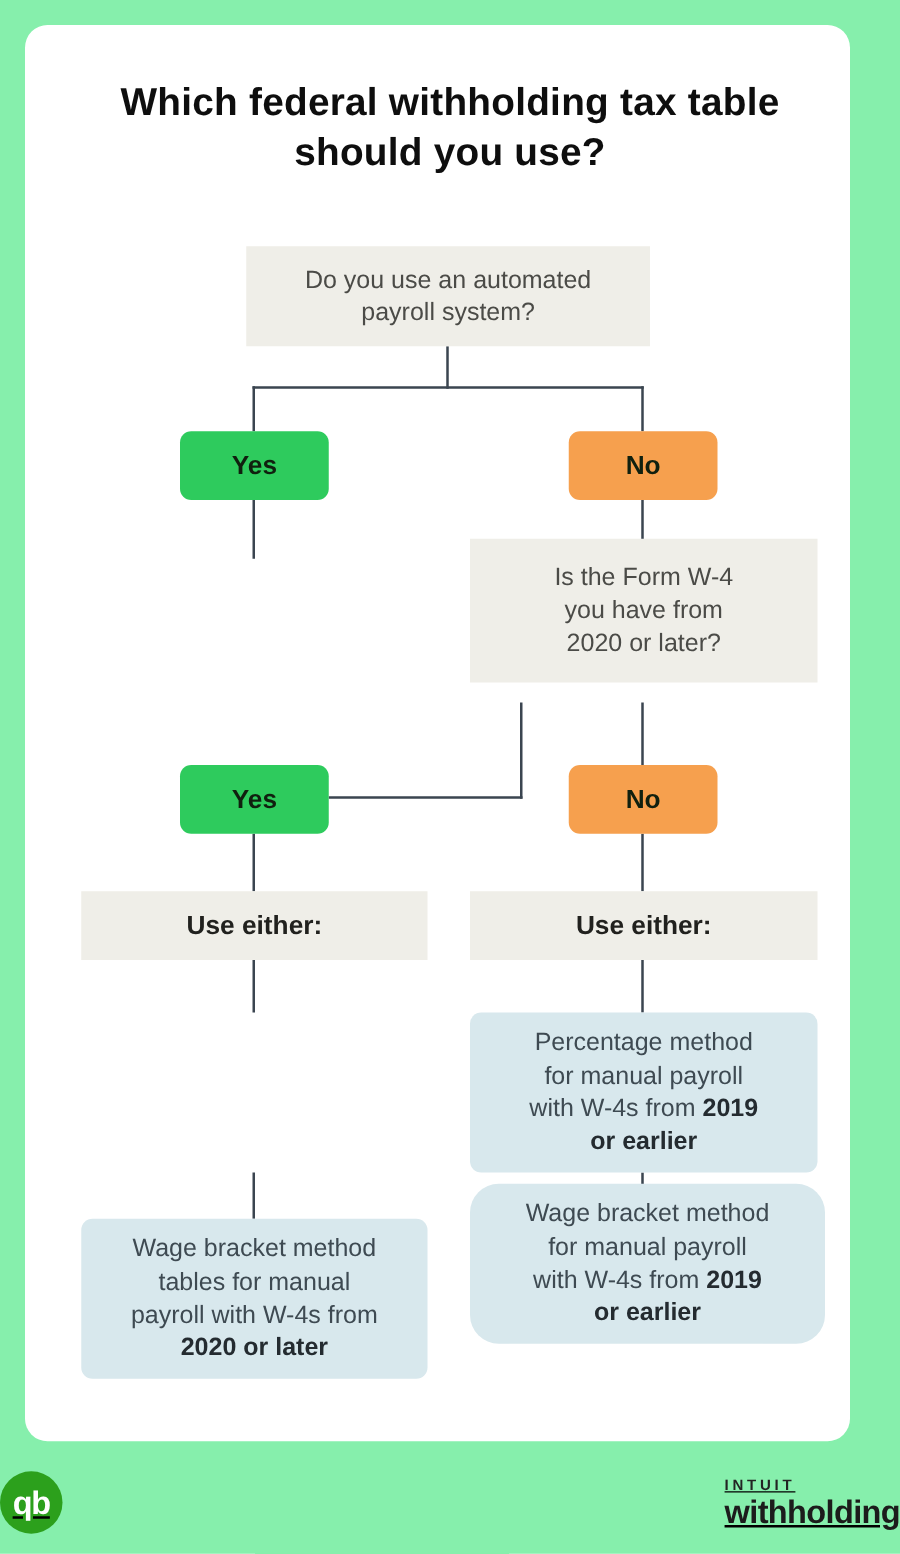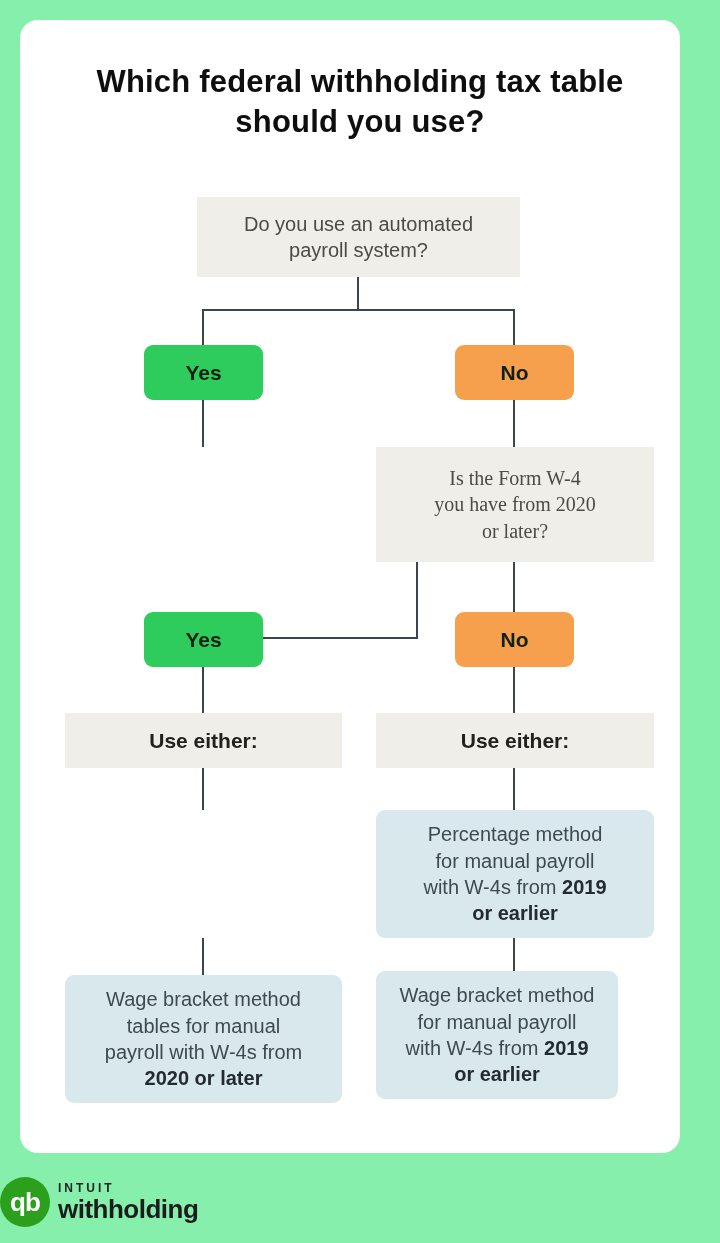--- a/index.html
+++ b/index.html
@@ -32,49 +32,49 @@
   .pill.no{background:#f6a04e;}
   .use-either{font-weight:bold;color:#21211e;font-size:21px;}
   .line{background:#3b4550;z-index:0;}
   .box,.pill{z-index:1;}
   .inner{display:inline-block;}
   
   #q1{left:197px;top:197px;width:323px;height:80px;}
   #yes1{left:144px;top:345px;width:119px;height:55px;}
   #no1 {left:455px;top:345px;width:119px;height:55px;}
   #blue-auto{left:65px;top:447px;width:277px;height:120px;}
-  #q2{left:376px;top:447px;width:278px;height:115px;font-family:Liberation Serif, serif;}
+  #q2{left:376px;top:431px;width:278px;height:115px;}
   #yes2{left:144px;top:612px;width:119px;height:55px;}
   #no2 {left:455px;top:612px;width:119px;height:55px;}
   #ue-l{left:65px;top:713px;width:277px;height:55px;}
   #ue-r{left:376px;top:713px;width:278px;height:55px;}
   #pct-l{left:65px;top:810px;width:277px;height:128px;}
   #pct-r{left:376px;top:810px;width:278px;height:128px;}
   #wage-l{left:65px;top:975px;width:277px;height:128px;}
-  #wage-r{left:376px;top:971px;width:242px;height:128px;}
+  #wage-r{left:376px;top:947px;width:284px;height:128px;border-radius:23px;}
   
   #l-v1{left:357px;top:277px;width:2px;height:34px;}
   #l-h1{left:202px;top:309px;width:313px;height:2px;}
   #l-v2{left:202px;top:309px;width:2px;height:36px;}
   #l-v3{left:513px;top:309px;width:2px;height:36px;}
   #l-v4{left:202px;top:400px;width:2px;height:47px;}
   #l-v5{left:513px;top:400px;width:2px;height:47px;}
   #l-elbow-v{left:416px;top:562px;width:2px;height:77px;}
   #l-elbow-h{left:263px;top:637px;width:155px;height:2px;}
   #l-v6{left:513px;top:562px;width:2px;height:50px;}
   #l-v7{left:202px;top:667px;width:2px;height:46px;}
   #l-v8{left:513px;top:667px;width:2px;height:46px;}
   #l-v9{left:202px;top:768px;width:2px;height:42px;}
   #l-v10{left:513px;top:768px;width:2px;height:42px;}
   #l-v11{left:202px;top:938px;width:2px;height:37px;}
   #l-v12{left:513px;top:938px;width:2px;height:37px;}
   
   #logo{
     left:0;top:1174px;width:720px;height:56px;
-    display:flex;align-items:center;justify-content:flex-start;gap:8px;
+    display:flex;align-items:center;justify-content:space-between;gap:8px;text-decoration:underline;
   }
   #qb-circle{
     width:50px;height:50px;border-radius:50%;background:#2ca01c;
     display:flex;align-items:center;justify-content:center;
     color:#ffffff;font-weight:bold;font-size:26px;letter-spacing:-1px;
   }
   #logo-text{display:flex;flex-direction:column;line-height:1;}
   #intuit-word{
     font-size:12px;font-weight:bold;color:#232323;letter-spacing:3px;
   }

